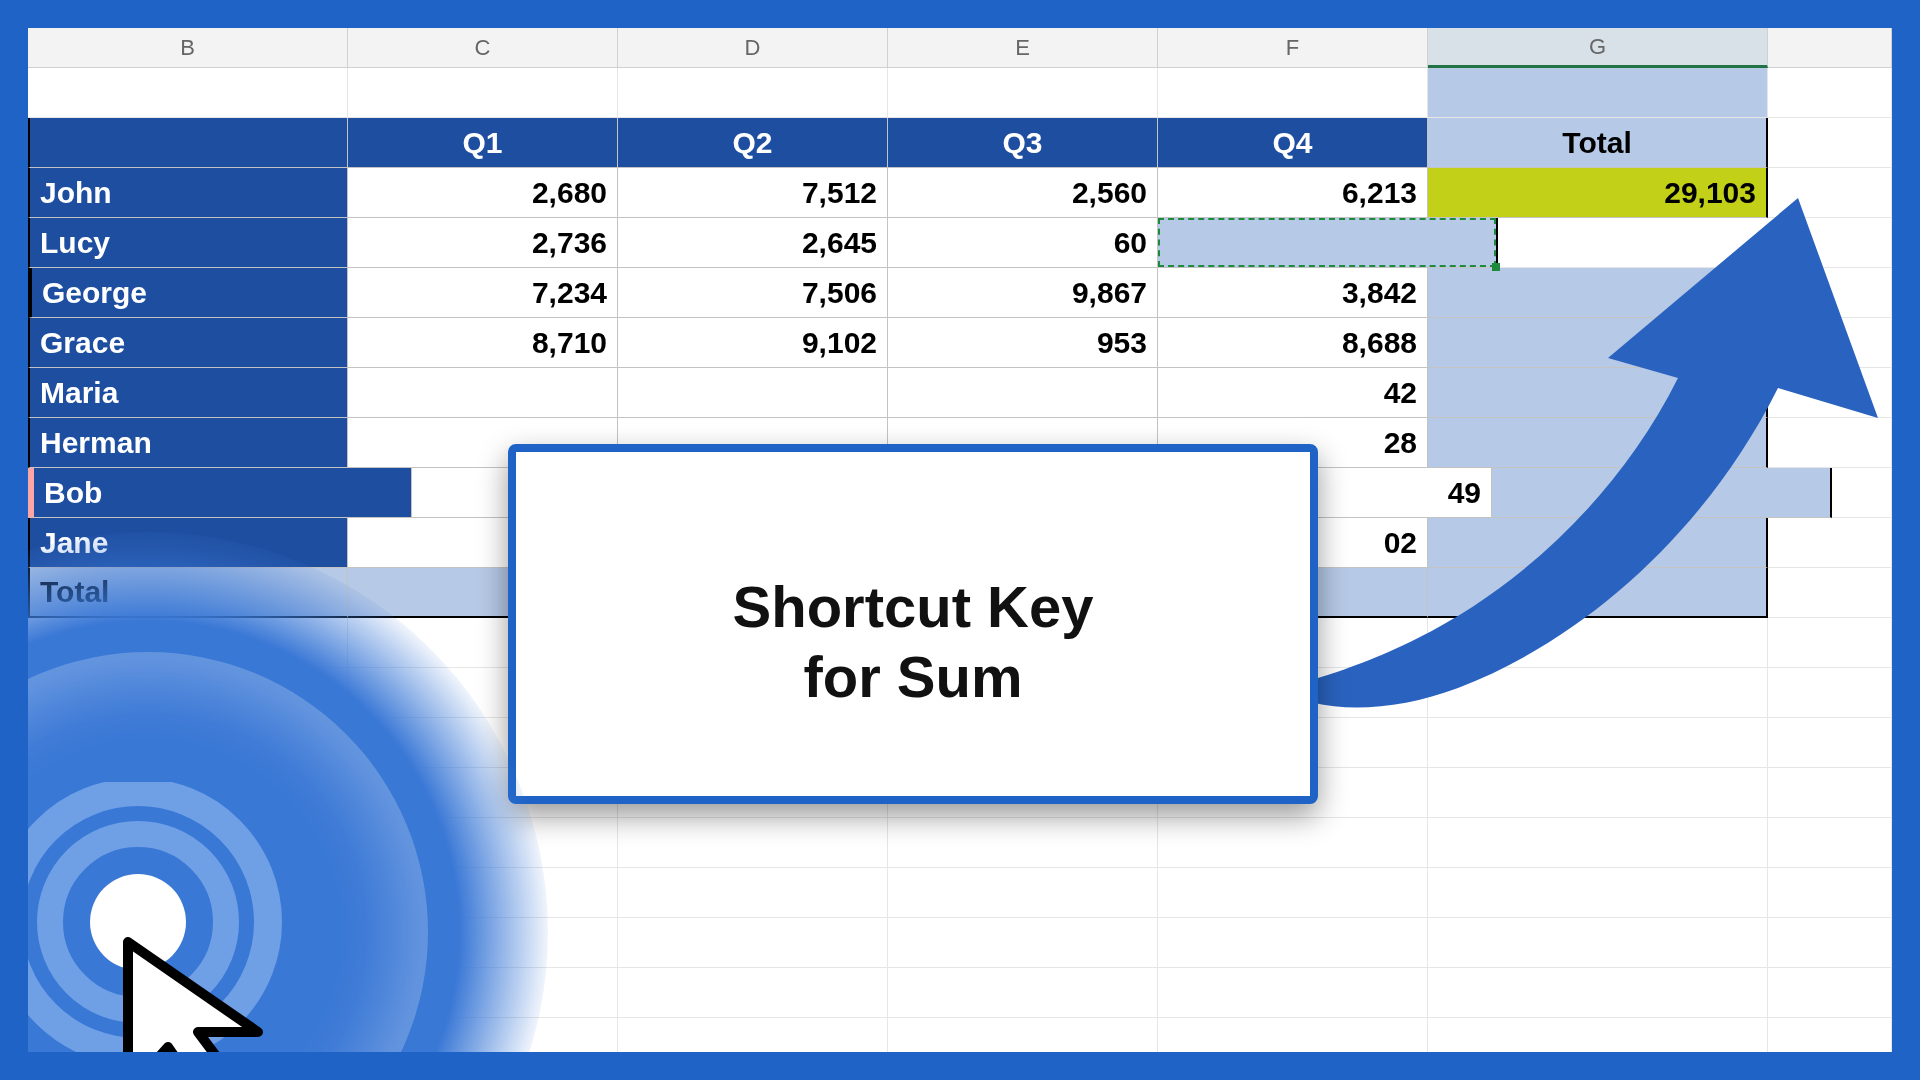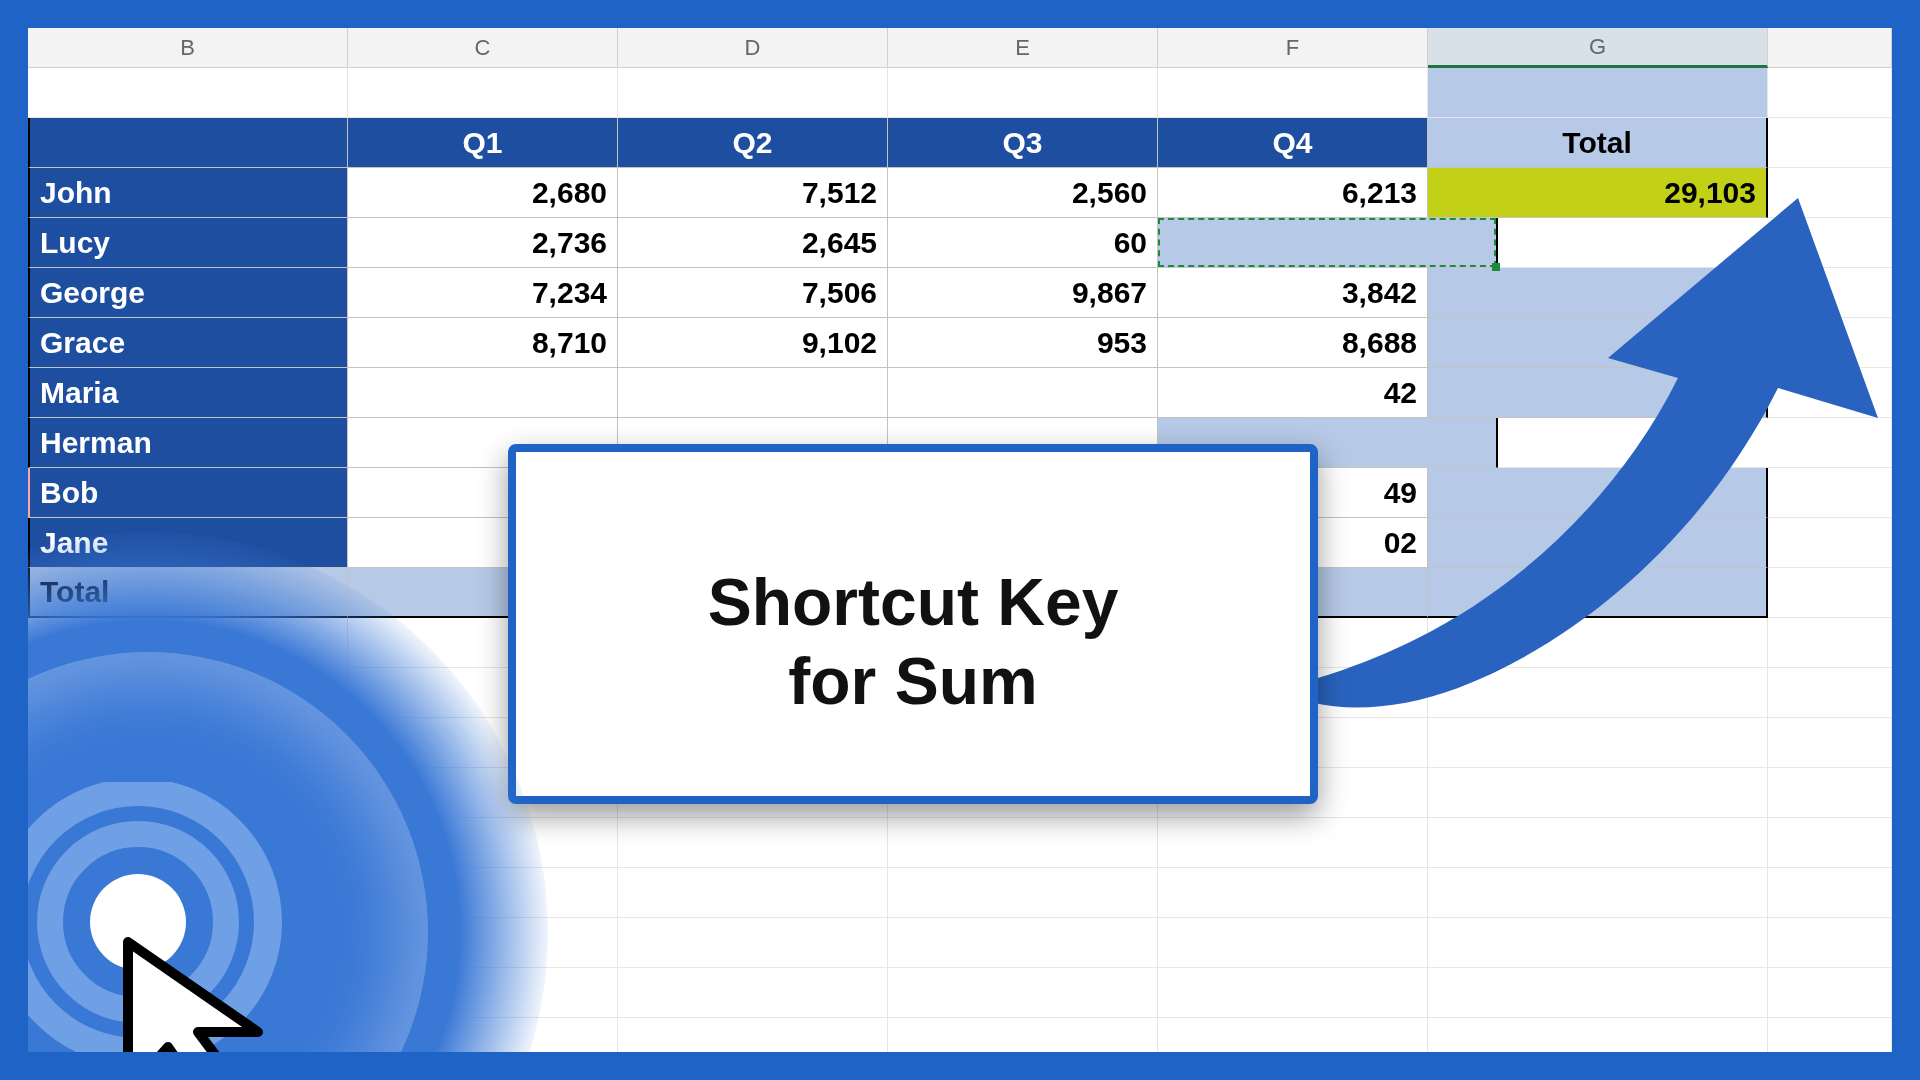--- a/index.html
+++ b/index.html
@@ -104,21 +104,21 @@
     background: #fff;
     border: 8px solid #1e63c5;
     border-radius: 8px;
     box-shadow: 0 12px 30px rgba(0,0,0,0.4);
     display: flex;
     align-items: center;
     justify-content: center;
     text-align: center;
   }
   .card-text {
-    font-size: 66px;
+    font-size: 58px;
     font-weight: 600;
     color: #111;
     line-height: 1.2;
     margin-top: 36px;
   }
   
   .arrow {
     position: absolute;
     left: 1230px;
     top: 170px;
@@ -210,21 +210,21 @@
         <div class="cell num" style="width:270px">2,645</div>
         <div class="cell num" style="width:270px">60</div>
         <div class="cell totalcol marq" style="width:340px;border-right:2px solid #000">
           <div class="marquee"></div>
           <div class="fill-handle"></div>
         </div>
         <div class="cell blankrow" style="flex:1"></div>
       </div>
 
       <div class="row">
-        <div class="cell label" style="width:320px;border-left:2px solid #000000">George</div>
+        <div class="cell label" style="width:320px;border-left:4px solid #000000">George</div>
         <div class="cell num" style="width:270px">7,234</div>
         <div class="cell num" style="width:270px">7,506</div>
         <div class="cell num" style="width:270px">9,867</div>
         <div class="cell num" style="width:270px">3,842</div>
         <div class="cell totalcol" style="width:340px;border-right:2px solid #000"></div>
         <div class="cell blankrow" style="flex:1"></div>
       </div>
 
       <div class="row">
         <div class="cell label" style="width:320px;border-left:2px solid #000">Grace</div>
@@ -244,26 +244,27 @@
         <div class="cell num" style="width:270px">42</div>
         <div class="cell totalcol" style="width:340px;border-right:2px solid #000"></div>
         <div class="cell blankrow" style="flex:1"></div>
       </div>
 
       <div class="row">
         <div class="cell label" style="width:320px;border-left:2px solid #000">Herman</div>
         <div class="cell num" style="width:270px"></div>
         <div class="cell num" style="width:270px"></div>
         <div class="cell num" style="width:270px"></div>
-        <div class="cell totalcol" style="width:340px;border-right:2px solid #000"></div>
-        <div class="cell blankrow" style="flex:1"></div>
-      </div>
-
-      <div class="row">
-        <div class="cell label" style="width:320px;border-left:2px solid #fca5a5">Bob</div>
+        <div class="cell num" style="width:270px">28</div>
+        <div class="cell totalcol" style="width:340px;border-right:2px solid #000"></div>
+        <div class="cell blankrow" style="flex:1"></div>
+      </div>
+
+      <div class="row">
+        <div class="cell label" style="width:384px;border-left:6px solid #fca5a5">Bob</div>
         <div class="cell num" style="width:270px"></div>
         <div class="cell num" style="width:270px"></div>
         <div class="cell num" style="width:270px"></div>
         <div class="cell num" style="width:270px">49</div>
         <div class="cell totalcol" style="width:340px;border-right:2px solid #000"></div>
         <div class="cell blankrow" style="flex:1"></div>
       </div>
 
       <div class="row">
         <div class="cell label" style="width:320px;border-left:2px solid #000">Jane</div>

